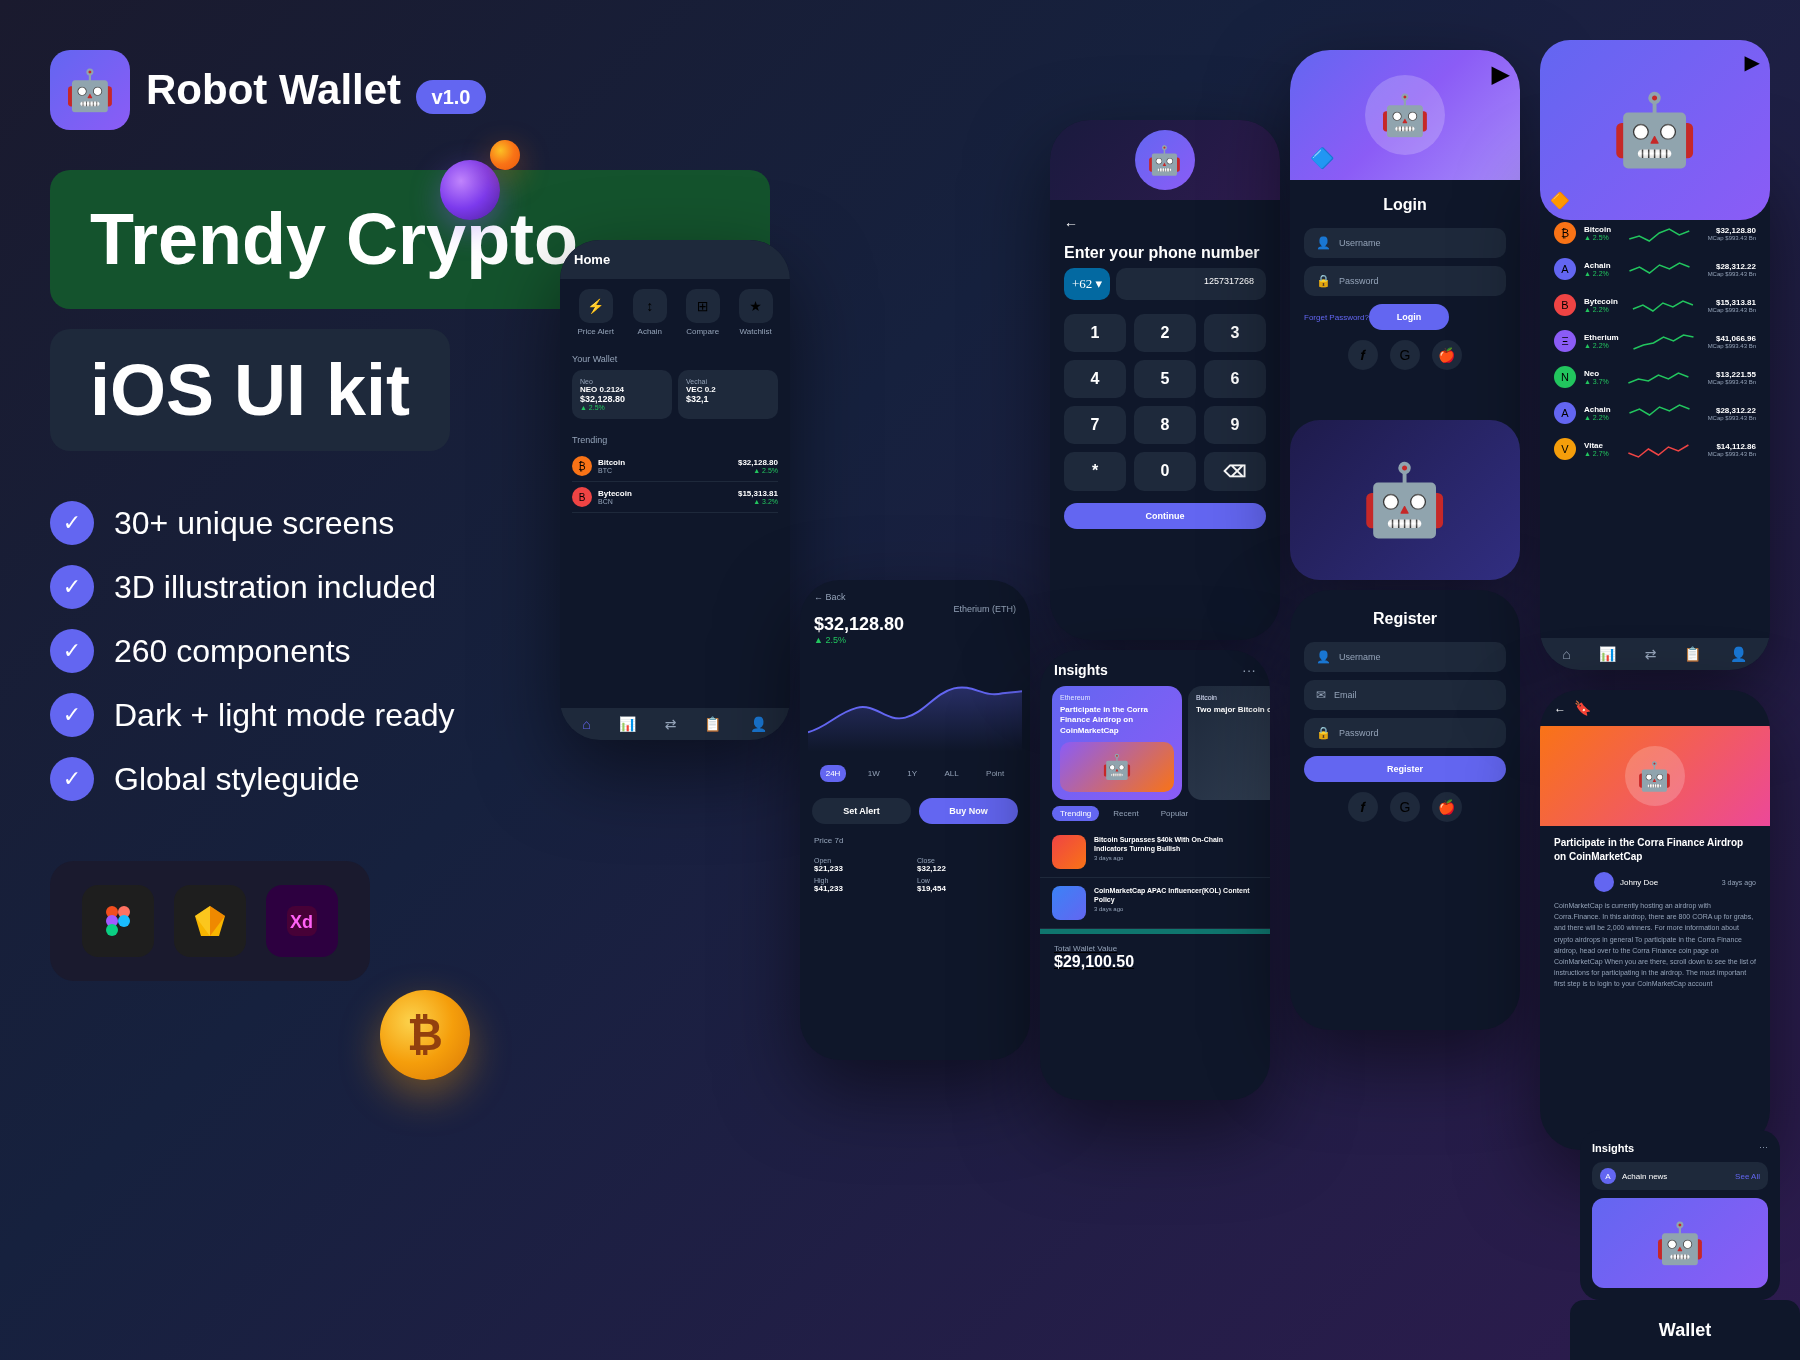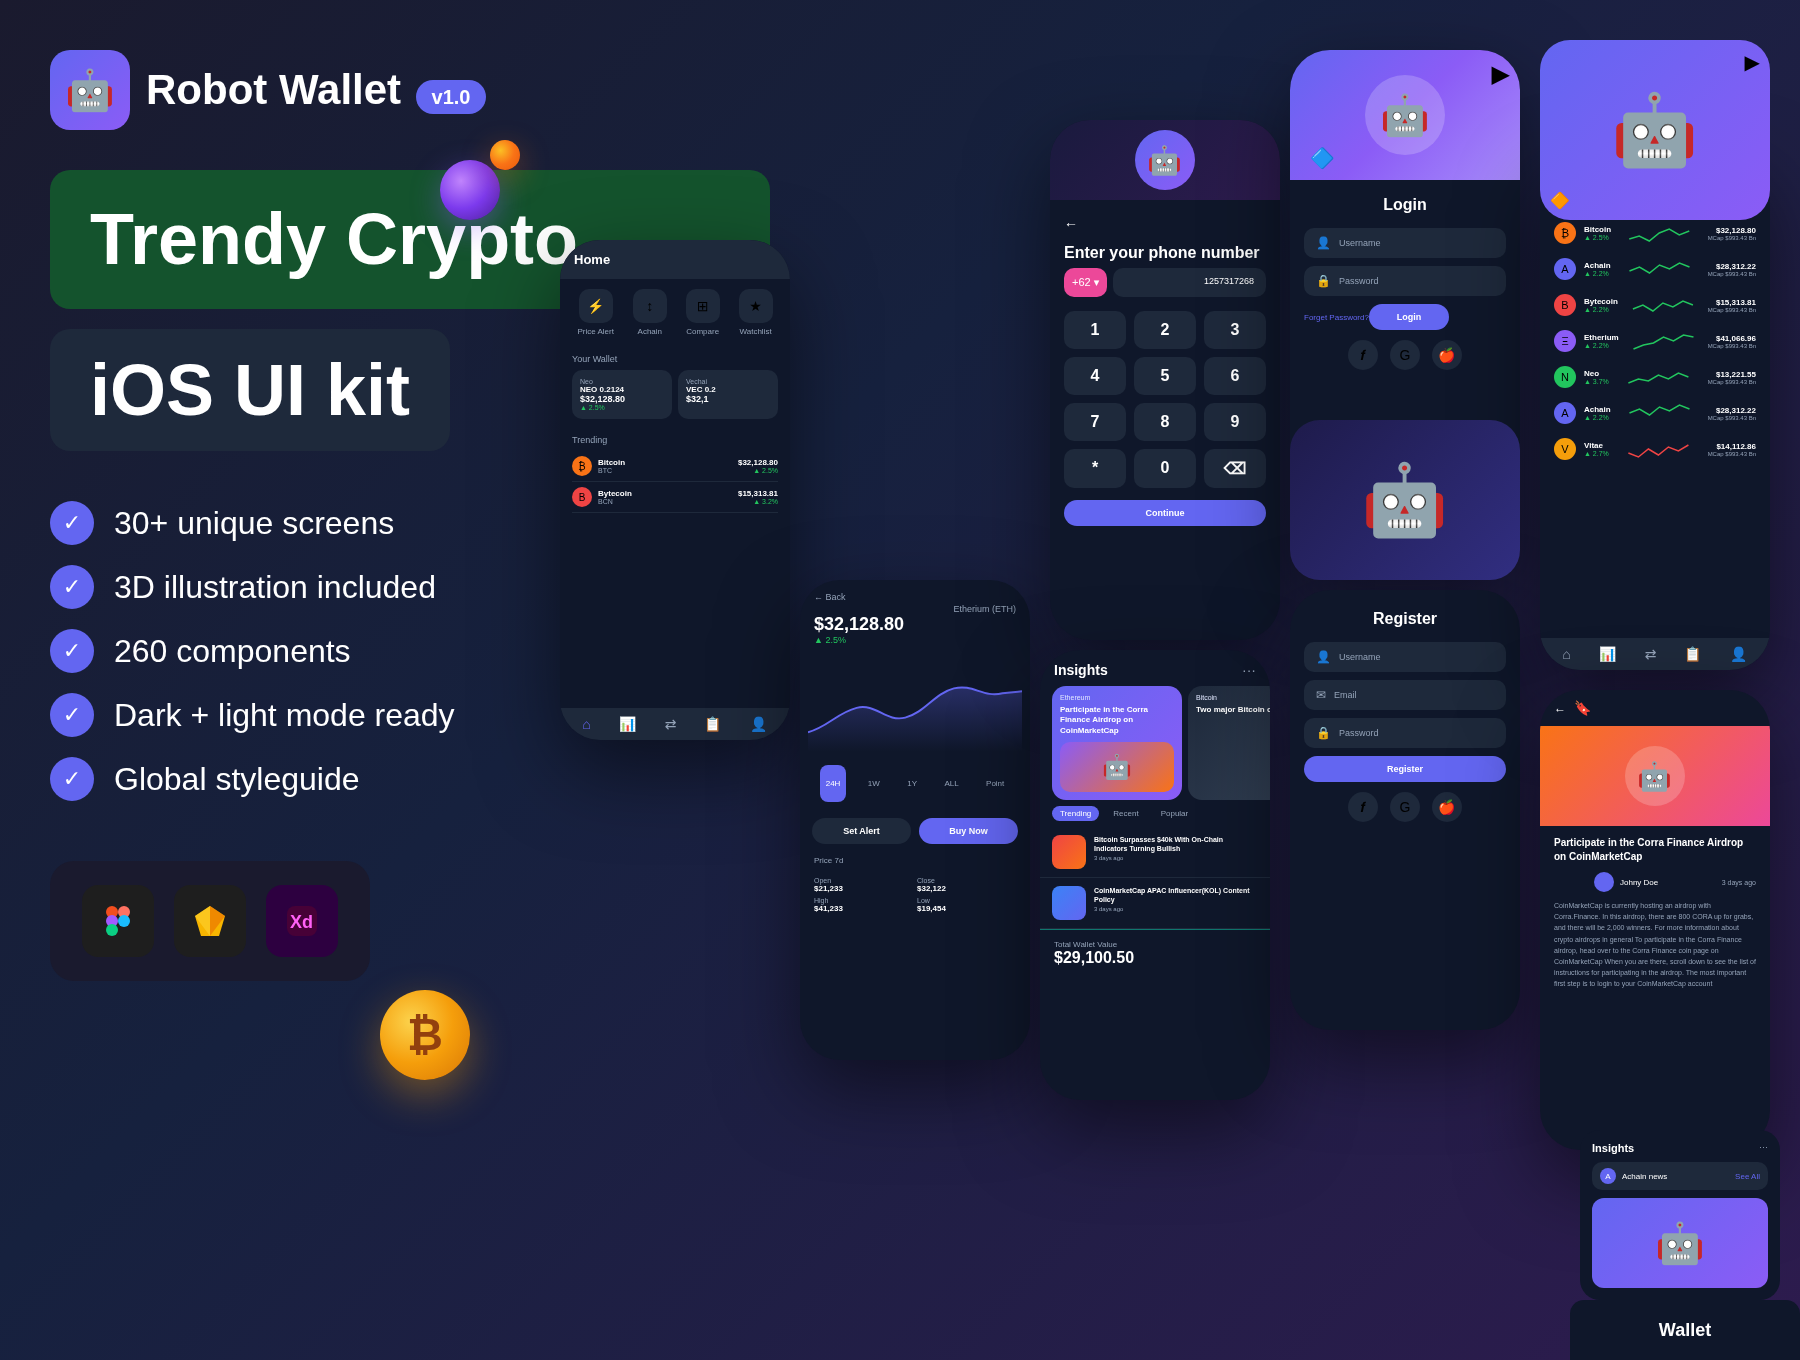--- a/index.html
+++ b/index.html
@@ -532,28 +532,29 @@
       margin-bottom: 6px;
     }
 
     .pn-input-row {
       display: flex;
       gap: 6px;
       margin-bottom: 14px;
     }
 
     .pn-country {
-      background: #ec4899;
+      background: #0369a1;
       border-radius: 10px;
       padding: 8px;
-      font-size: 11px;
+      font-size: 13px;
       color: white;
       display: flex;
       align-items: center;
       gap: 4px;
+      font-family: Liberation Serif, serif;
     }
 
     .pn-number {
       background: #1e293b;
       border-radius: 10px;
       padding: 8px 12px;
       font-size: 9px;
       color: white;
       flex: 1;
       text-align: right;
@@ -592,21 +593,21 @@
 
     .chart-timeframes {
       display: flex;
       justify-content: space-around;
       padding: 8px 12px;
     }
 
     .tf {
       font-size: 8px;
       color: #94a3b8;
-      padding: 14px 6px;
+      padding: 4px 6px;
     }
     .tf.active {
       background: #6366f1;
       color: white;
       border-radius: 8px;
     }
 
     .chart-actions {
       display: flex;
       gap: 8px;
@@ -1036,21 +1037,21 @@
         </div>
       </div>
       <div class="insight-news-item">
         <div class="ini-img" style="background:linear-gradient(135deg,#3b82f6,#6366f1);"></div>
         <div class="ini-text">
           <div class="ini-title">CoinMarketCap APAC Influencer(KOL) Content Policy</div>
           <div class="ini-time">3 days ago</div>
         </div>
       </div>
 
-      <div style="padding:10px 14px; border-top:1px solid #0f766e;">
+      <div style="padding:10px 14px; border-top:5px solid #0f766e;text-decoration:underline;">
         <div style="font-size:8px; color:#94a3b8;">Total Wallet Value</div>
         <div style="font-size:16px; font-weight:700; color:white;">$29,100.50</div>
       </div>
     </div>
   </div>
 
   <div class="phone-screen screen-login dark-screen">
     <div class="screen-inner">
       <div class="login-top-img">
         <div style="width:80px; height:80px; background:rgba(255,255,255,0.2); border-radius:50%; display:flex; align-items:center; justify-content:center; font-size:40px;">🤖</div>

